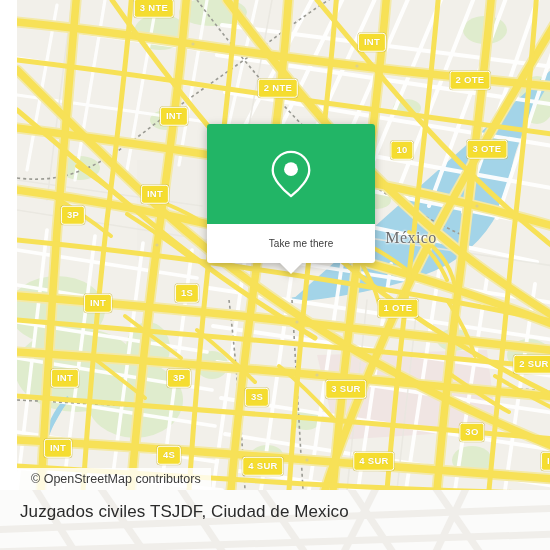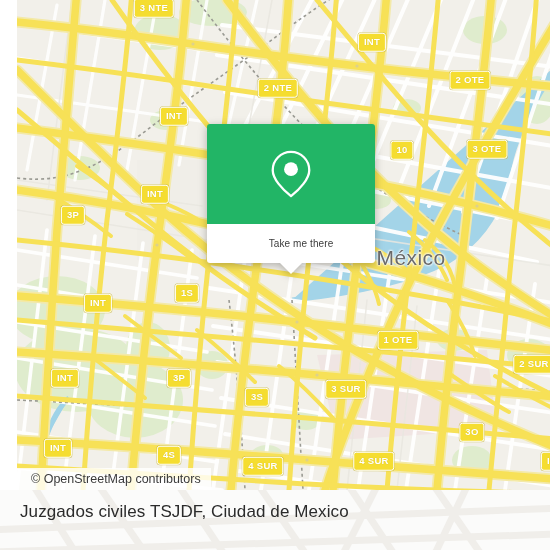--- a/index.html
+++ b/index.html
@@ -52,26 +52,25 @@
     white-space: nowrap;
     text-shadow: 0 0 1px rgba(150,130,0,0.35);
     box-shadow: 0 0 0 0.5px rgba(190,170,30,0.55);
   }
 
   
   .city-label {
     position: absolute;
     transform: translate(-50%, -50%);
     color: #6b6b6b;
-    font-family: Liberation Sans, sans-serif;
-    font-size: 21px;
+    font-family: Liberation Serif, serif;
+    font-size: 16px;
     letter-spacing: 0.4px;
     white-space: nowrap;
     text-shadow: 0 0 3px #ffffff, 0 0 3px #ffffff, 0 0 2px #ffffff;
-    margin-top: 20px;
   }
 
   
   .popup {
     position: absolute;
     left: 190px;
     top: 124px;
     width: 168px;
     filter: drop-shadow(0 2px 4px rgba(0,0,0,0.28));
   }
@@ -409,21 +408,21 @@
     <div class="shield" style="left:355px; top:42px;">INT</div>
     <div class="shield" style="left:261px; top:88px;">2 NTE</div>
     <div class="shield" style="left:453px; top:80px;">2 OTE</div>
     <div class="shield" style="left:157px; top:116px;">INT</div>
     <div class="shield" style="left:385px; top:150px;">10</div>
     <div class="shield" style="left:470px; top:149px;">3 OTE</div>
     <div class="shield" style="left:138px; top:194px;">INT</div>
     <div class="shield" style="left:56px;  top:215px;">3P</div>
     <div class="shield" style="left:81px;  top:303px;">INT</div>
     <div class="shield" style="left:170px; top:293px;">1S</div>
-    <div class="shield" style="left:381px; top:308px;margin-top:32px;">1 OTE</div>
+    <div class="shield" style="left:381px; top:308px;">1 OTE</div>
     <div class="shield" style="left:517px; top:364px;">2 SUR</div>
     <div class="shield" style="left:48px;  top:378px;">INT</div>
     <div class="shield" style="left:162px; top:378px;">3P</div>
     <div class="shield" style="left:240px; top:397px;">3S</div>
     <div class="shield" style="left:329px; top:389px;">3 SUR</div>
     <div class="shield" style="left:455px; top:432px;">3O</div>
     <div class="shield" style="left:41px;  top:448px;">INT</div>
     <div class="shield" style="left:152px; top:455px;">4S</div>
     <div class="shield" style="left:246px; top:466px;">4 SUR</div>
     <div class="shield" style="left:357px; top:461px;">4 SUR</div>

